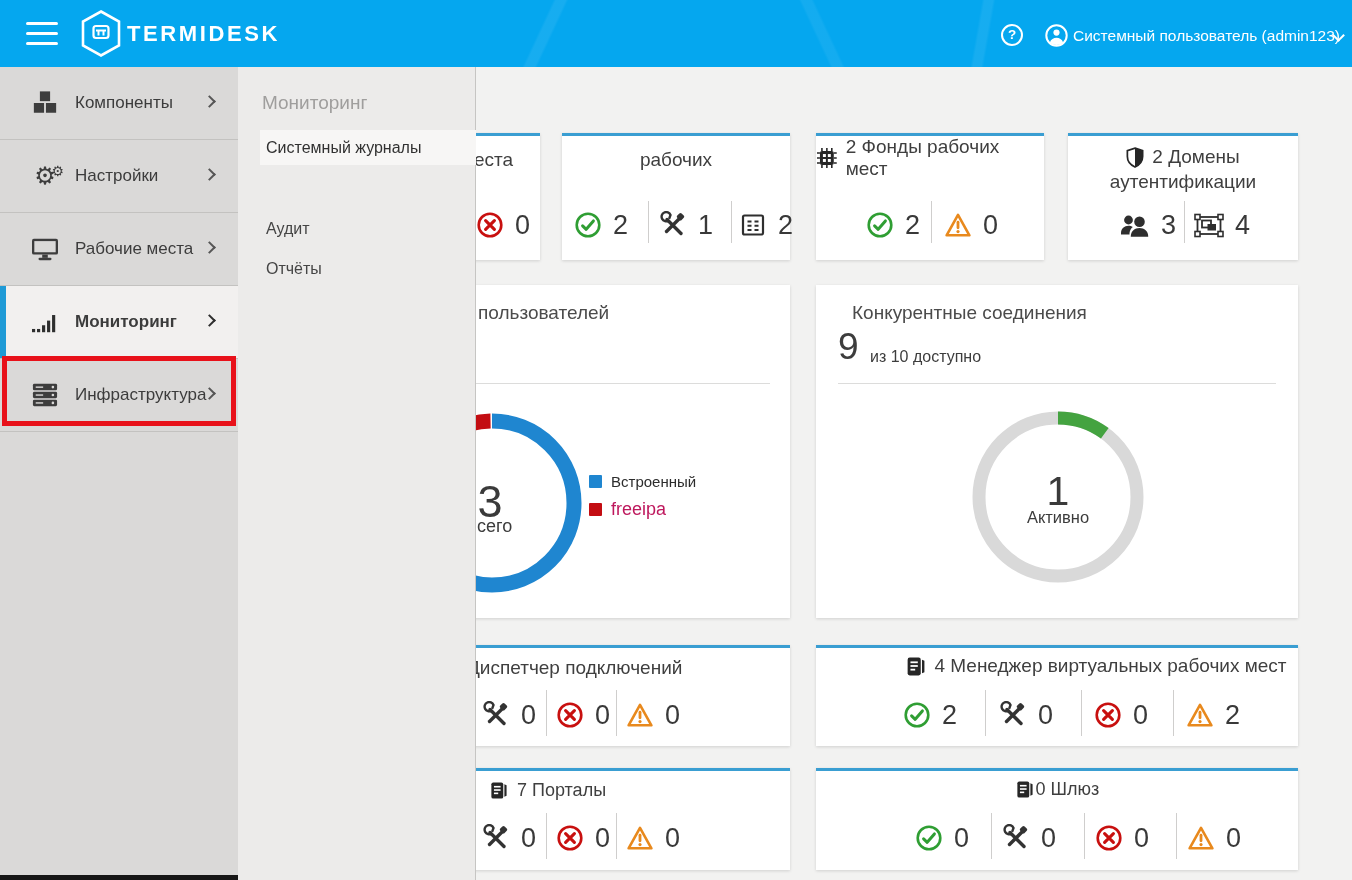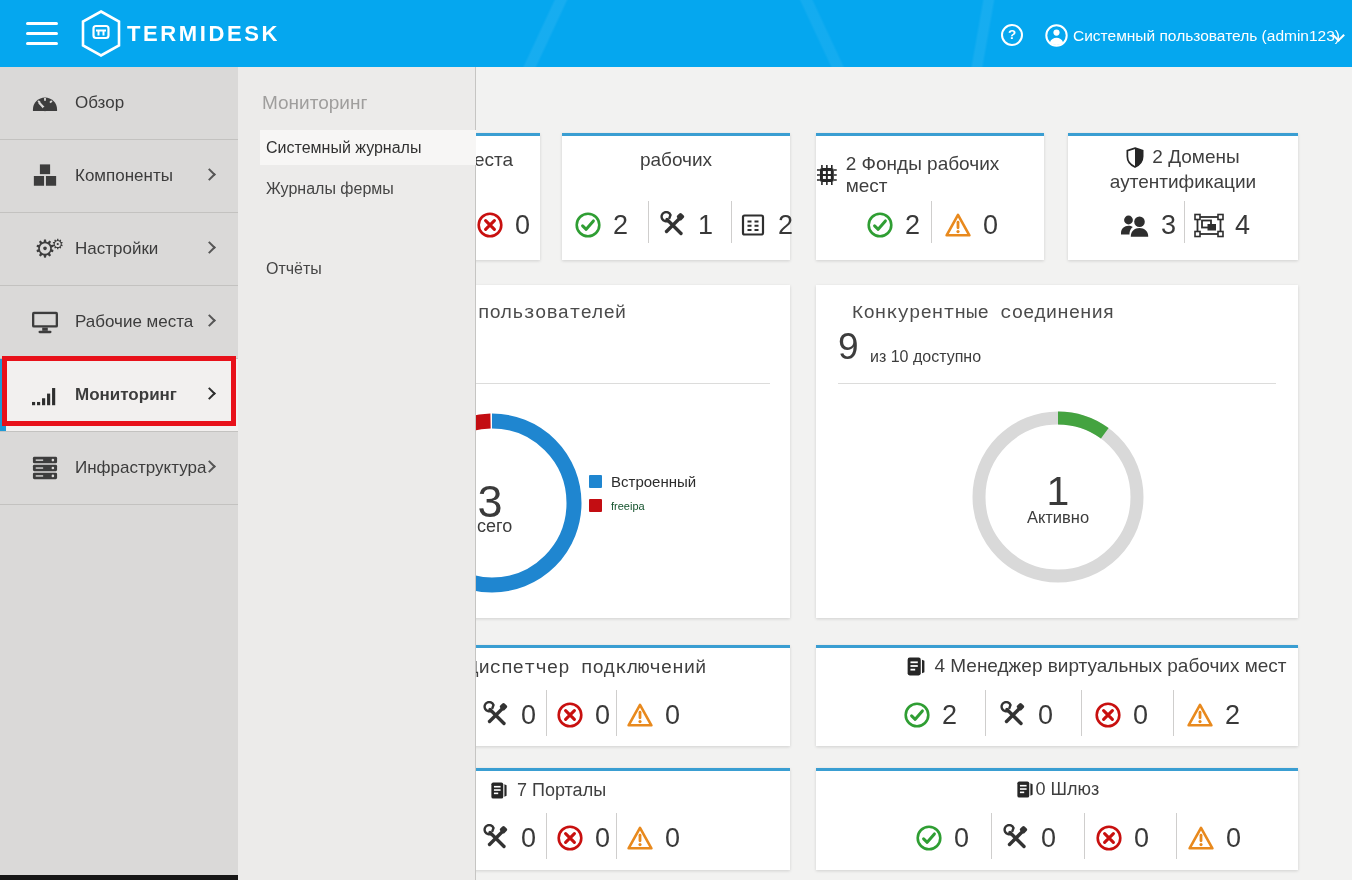--- a/index.html
+++ b/index.html
@@ -65,21 +65,21 @@
     position:absolute; left:0; width:238px; height:36px; line-height:36px;
     padding-left:28px; font-size:16px; color:#454545; cursor:pointer;
   }
   .sub-item.active{ left:22px; width:216px; padding-left:6px; height:35px; line-height:35px; background:#f7f6f5; color:#313131; }
   
   .card{ position:absolute; background:#fff; box-shadow:0 1px 3px rgba(0,0,0,.14); z-index:5; }
   .card.topline{ border-top:3px solid #3a9ed2; }
   .ctitle{ position:absolute; z-index:6; font-size:19px; color:#3f3f3f; }
   .ctitle .trow{ display:flex; align-items:center; justify-content:center; gap:8px; }
   .ctitle .trow2{ text-align:center; margin-top:3px; }
-  .big-title{ position:absolute; z-index:6; font-size:19px; color:#4b4b4b;font-family:Liberation Mono, monospace; }
+  .big-title{ position:absolute; z-index:6; font-size:19px; color:#4b4b4b; }
   .stat{ position:absolute; z-index:6; display:flex; align-items:center; gap:11px; height:32px; }
   .stat .num{ font-size:27px; color:#393939; }
   .vdiv{ position:absolute; z-index:6; width:1px; background:#cfcecd; }
   .hdiv{ position:absolute; z-index:6; height:1px; background:#dcdcdb; }
   .legend{ position:absolute; z-index:6; }
   .legend .lrow{ display:flex; align-items:center; gap:9px; margin-bottom:9px; }
   .legend .sq{ width:13px; height:13px; border-radius:1px; }
   .donut{ position:absolute; z-index:6; }
   .center-val{ position:absolute; z-index:6; font-weight:300; color:#3a3a3a; text-align:center; }
   .center-lbl{ position:absolute; z-index:6; color:#3c3c3c; }
@@ -141,21 +141,21 @@
         <rect x="4" y="4.5" width="20" height="19" rx="1.5" fill="none" stroke="#2f2f2f" stroke-width="2.2"></rect>
         <g stroke="#2f2f2f" stroke-width="2">
           <path d="M8.5 10.5h4M15.5 10.5h4"></path>
           <path d="M8.5 14.8h4M15.5 14.8h4"></path>
           <path d="M8.5 19.1h4M15.5 19.1h4"></path>
         </g>
       </svg>
     <span class="num">2</span>
   </div>
 
-  <div class="ctitle" style="left:816px;top:153px;width:228px">
+  <div class="ctitle" style="left:816px;top:136px;width:228px">
     <div class="trow">
       <svg class="st-ic" width="22" height="22" viewBox="0 0 22 22">
           <g stroke="#262626" stroke-width="1.6">
             <path d="M6 1v3M11 1v3M16 1v3M6 18v3M11 18v3M16 18v3M1 6h3M1 11h3M1 16h3M18 6h3M18 11h3M18 16h3"></path>
           </g>
           <rect x="4" y="4" width="14" height="14" rx="2" fill="#262626"></rect>
           <g fill="#fff">
             <rect x="7" y="7" width="3" height="3"></rect>
             <rect x="12" y="7" width="3" height="3"></rect>
             <rect x="7" y="12" width="3" height="3"></rect>
@@ -225,21 +225,21 @@
   </svg>
   <div class="center-val" style="left:464px;top:476px;width:52px;font-size:45px">3</div>
   <div class="center-lbl" style="left:477px;top:516px;font-size:18px">сего</div>
   <div class="legend" style="left:589px;top:473px">
     <div class="lrow">
       <span class="sq" style="background:#1f86d0"></span>
       <span style="font-size:15px;color:#2c2c2c">Встроенный</span>
     </div>
     <div class="lrow">
       <span class="sq" style="background:#c30d12"></span>
-      <span style="font-size:11px;color:#14532d">freeipa</span>
+      <span style="font-size:18px;color:#be185d">freeipa</span>
     </div>
   </div>
 
   <div class="big-title" style="left:852px;top:302px">Конкурентные соединения</div>
   <div class="big-num" style="left:838px;top:326px">9</div>
   <div class="big-sub" style="left:870px;top:348px">из 10 доступно</div>
   <div class="hdiv" style="left:838px;top:383px;width:438px"></div>
   <svg class="donut" style="left:968px;top:407px" width="180" height="180" viewBox="0 0 180 180">
     <circle cx="90" cy="90" r="79" fill="none" stroke="#d9d9d9" stroke-width="13"></circle>
     <circle cx="90" cy="90" r="79" fill="none" stroke="#44a340" stroke-width="13" stroke-dasharray="50 446.3" transform="rotate(-90 90 90)"></circle>
@@ -410,40 +410,25 @@
         <path d="M14 3.8L25.4 24.3H2.6Z" fill="none" stroke="#e8891d" stroke-width="2.6" stroke-linejoin="round"></path>
         <path d="M14 11.2v5.6" stroke="#e8891d" stroke-width="2.8" stroke-linecap="round"></path>
         <circle cx="14" cy="20.6" r="1.6" fill="#e8891d"></circle>
       </svg>
     <span class="num">0</span>
   </div>
 
   <div class="submenu">
     <div class="submenu-header">Мониторинг</div>
     <div class="sub-item active" style="top:63px">Системный журналы</div>
-    <div class="sub-item" style="top:104px">Журналы фермы</div>
+    <div class="sub-item" style="top:144px">Аудит</div>
     <div class="sub-item" style="top:184px">Отчёты</div>
   </div>
 
   <div class="sidebar">
-    <div class="side-item">
-      <span class="ic-box">
-        <svg width="30" height="26" viewBox="0 0 32 28">
-            <path d="M3 21a13 13 0 1 1 26 0l-.01 1.5H3Z" fill="#3d3d3d"></path>
-            <g stroke="#dad9d8" stroke-width="2">
-              <path d="M16 8.5v3"></path>
-              <path d="M8.6 11.6l2 2.1"></path>
-              <path d="M23.4 11.6l-2 2.1"></path>
-            </g>
-            <path d="M16 20.5L10 14" stroke="#dad9d8" stroke-width="2.4" stroke-linecap="round"></path>
-            <circle cx="16" cy="20.5" r="2.5" fill="#3d3d3d"></circle>
-          </svg>
-      </span>
-      <span>Обзор</span>
-    </div>
     <div class="side-item">
       <span class="ic-box">
         <svg width="30" height="26" viewBox="0 0 32 28">
             <g fill="#3d3d3d">
               <path d="M10.5 1.5h11v10.5h-11z"></path>
               <path d="M4 14h11v10.5H4z"></path>
               <path d="M17 14h11v10.5H17z"></path>
             </g>
           </svg>
       </span>

